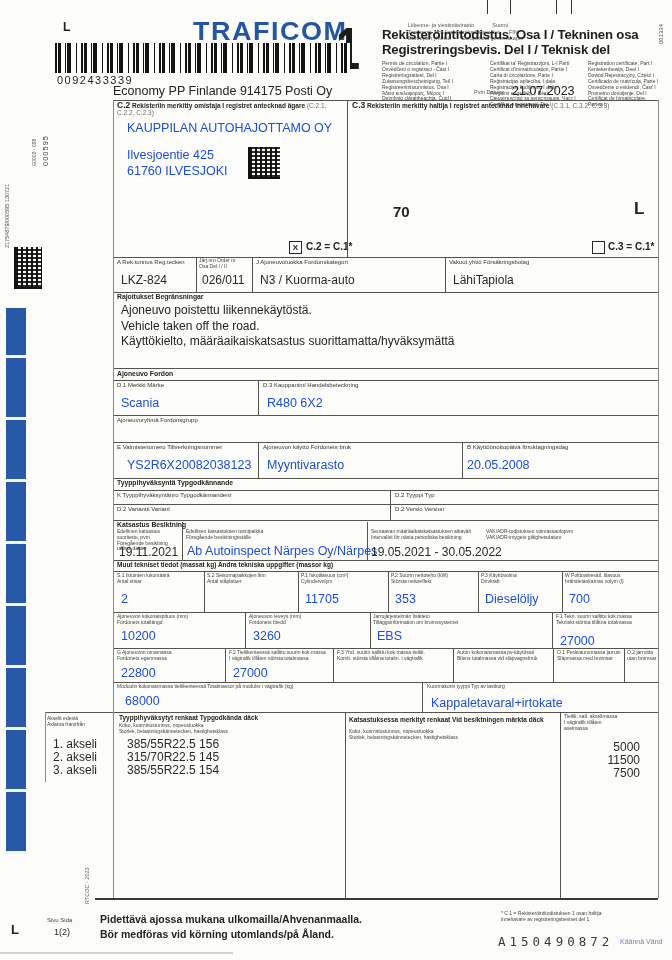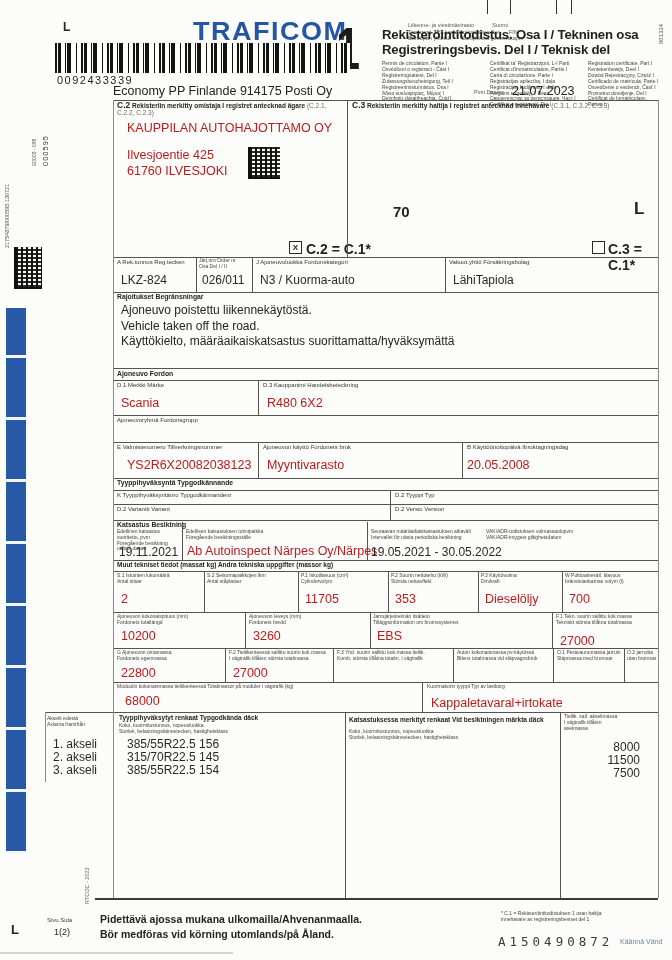--- a/index.html
+++ b/index.html
@@ -4,21 +4,21 @@
 <style>
   html,body{margin:0;padding:0;}
   body{width:672px;height:960px;background:#e9e9e6;font-family:"Liberation Sans",sans-serif;}
   .page{position:relative;width:672px;height:960px;background:#fcfcfa;overflow:hidden;color:#24241f;}
   .a{position:absolute;}
   .pre{white-space:pre-line;}
   .lbl{font-size:6px;line-height:6.8px;color:#35342f;}
   .lbl5{font-size:5px;line-height:5.8px;color:#45443f;}
   .sec{font-size:6.8px;font-weight:bold;color:#24241f;}
   .val{font-size:12px;color:#2a2a25;}
-  .val13{font-size:12.5px;color:#b91c1c;}
+  .val13{font-size:12.5px;color:#1d4ed8;}
   .ln{position:absolute;background:#55534c;}
   .vert{writing-mode:vertical-rl;transform:rotate(180deg);}
   
   .cornerL{left:63px;top:20px;font-size:12px;font-weight:bold;}
   .logo{left:193px;top:16px;font-size:27px;font-weight:800;color:#2456a4;letter-spacing:1.5px;transform:scaleY(.95);}
   .agency{left:408px;top:22px;font-size:5.5px;line-height:6.5px;color:#5a5952;white-space:pre;}
   .tick{top:0;width:1px;height:14px;background:#33322d;}
   .big1{left:336px;top:20px;font-size:60px;line-height:58px;font-weight:900;transform:scaleX(.72);transform-origin:left top;color:#1b1b17;}
   .title{left:382px;top:27px;font-size:13.2px;line-height:15px;font-weight:bold;letter-spacing:-.2px;color:#1f1f1a;}
   .tcol{top:61px;font-size:5px;line-height:5.9px;color:#45443f;}
@@ -45,21 +45,21 @@
   .chdr b.code{font-size:8.5px;}
   .chdr .refs{color:#6e6d66;font-weight:normal;}
   .c2hdr{left:117px;top:102px;width:228px;}
   .c3hdr{left:352px;top:102px;width:304px;}
   .ownername{left:127px;top:121px;}
   .owneraddr{left:127px;top:147px;line-height:16px;}
   .stamp70{left:393px;top:203px;font-size:15px;font-weight:bold;}
   .stampL{left:634px;top:199px;font-size:17px;font-weight:bold;}
   .cb{width:11px;height:11px;border:1.6px solid #2a2a25;font-size:8px;font-weight:bold;text-align:center;line-height:11px;background:#fff;}
   .cb2{left:289px;top:241px;} .cb3{left:592px;top:241px;}
-  .cblbl{font-size:14px;font-weight:bold;}
+  .cblbl{font-size:10px;font-weight:bold;}
   .cb2l{left:306px;top:241px;} .cb3l{left:608px;top:241px;}
   
   .la{left:117px;top:259px;} .lord{left:199px;top:258px;} .lj{left:256px;top:259px;} .lvak{left:449px;top:259px;}
   .va{left:121px;top:273px;} .vord{left:202px;top:273px;} .vj{left:260px;top:273px;} .vvak{left:453px;top:273px;}
   
   .rtitle{left:117px;top:293px;}
   .rlines{left:121px;top:303px;font-size:12px;line-height:15.5px;}
   
   .vsec{left:117px;top:370px;}
   .ld1{left:117px;top:382px;} .ld3{left:263px;top:382px;}
@@ -343,21 +343,21 @@
   <div class="a lbl5 lmass pre">Tieliik. sall. akselimassa
 I vägtrafik tillåten
 axelmassa</div>
 
   <div class="a val ax0">1. akseli</div>
   <div class="a val ax1">2. akseli</div>
   <div class="a val ax2">3. akseli</div>
   <div class="a val ty0">385/55R22.5 156</div>
   <div class="a val ty1">315/70R22.5 145</div>
   <div class="a val ty2">385/55R22.5 154</div>
-  <div class="a val ms0">8000</div>
+  <div class="a val ms0">5000</div>
   <div class="a val ms1">11500</div>
   <div class="a val ms2">7500</div>
 
   <div class="a fsivu">Sivu Sida</div>
   <div class="a fpage">1(2)</div>
   <div class="a fnote pre">Pidettävä ajossa mukana ulkomailla/Ahvenanmaalla.
 Bör medföras vid körning utomlands/på Åland.</div>
   <div class="a ffoot pre">* C.1 = Rekisteröintitodistuksen 1 osan haltija
 innehavare av registreringsbeviset del 1</div>
   <div class="a fdoc">A150490872</div>

